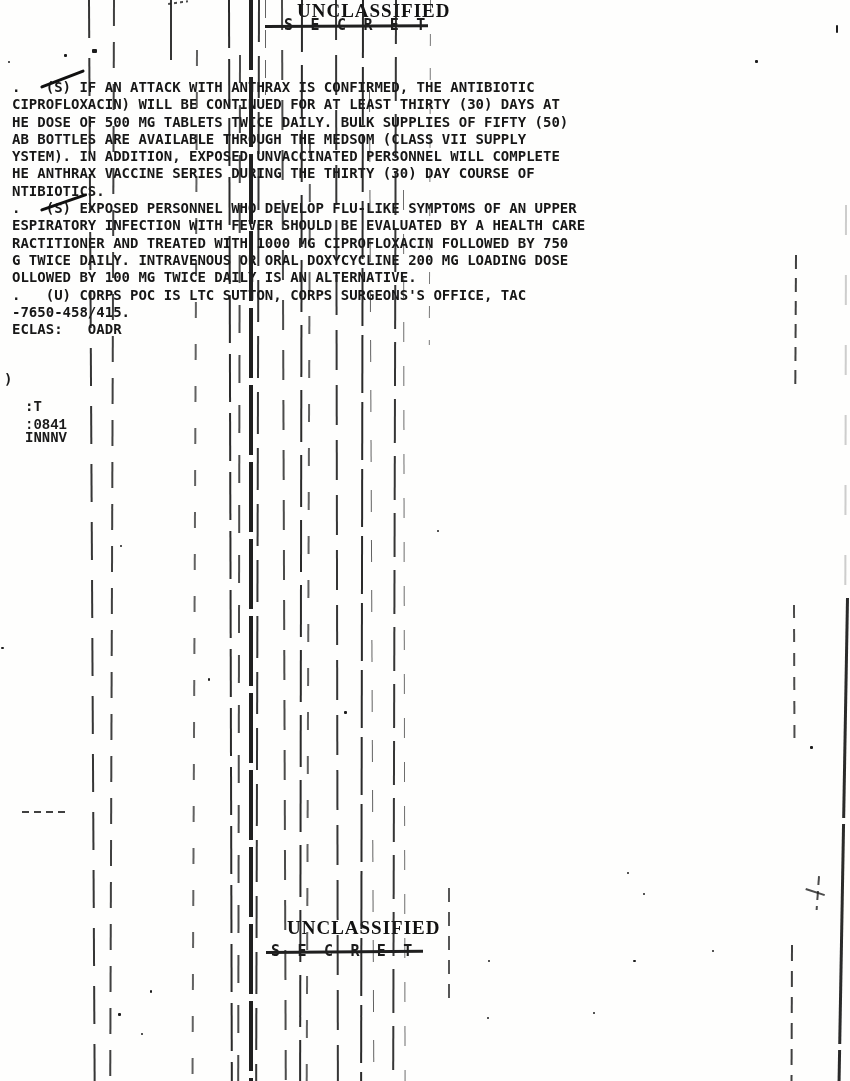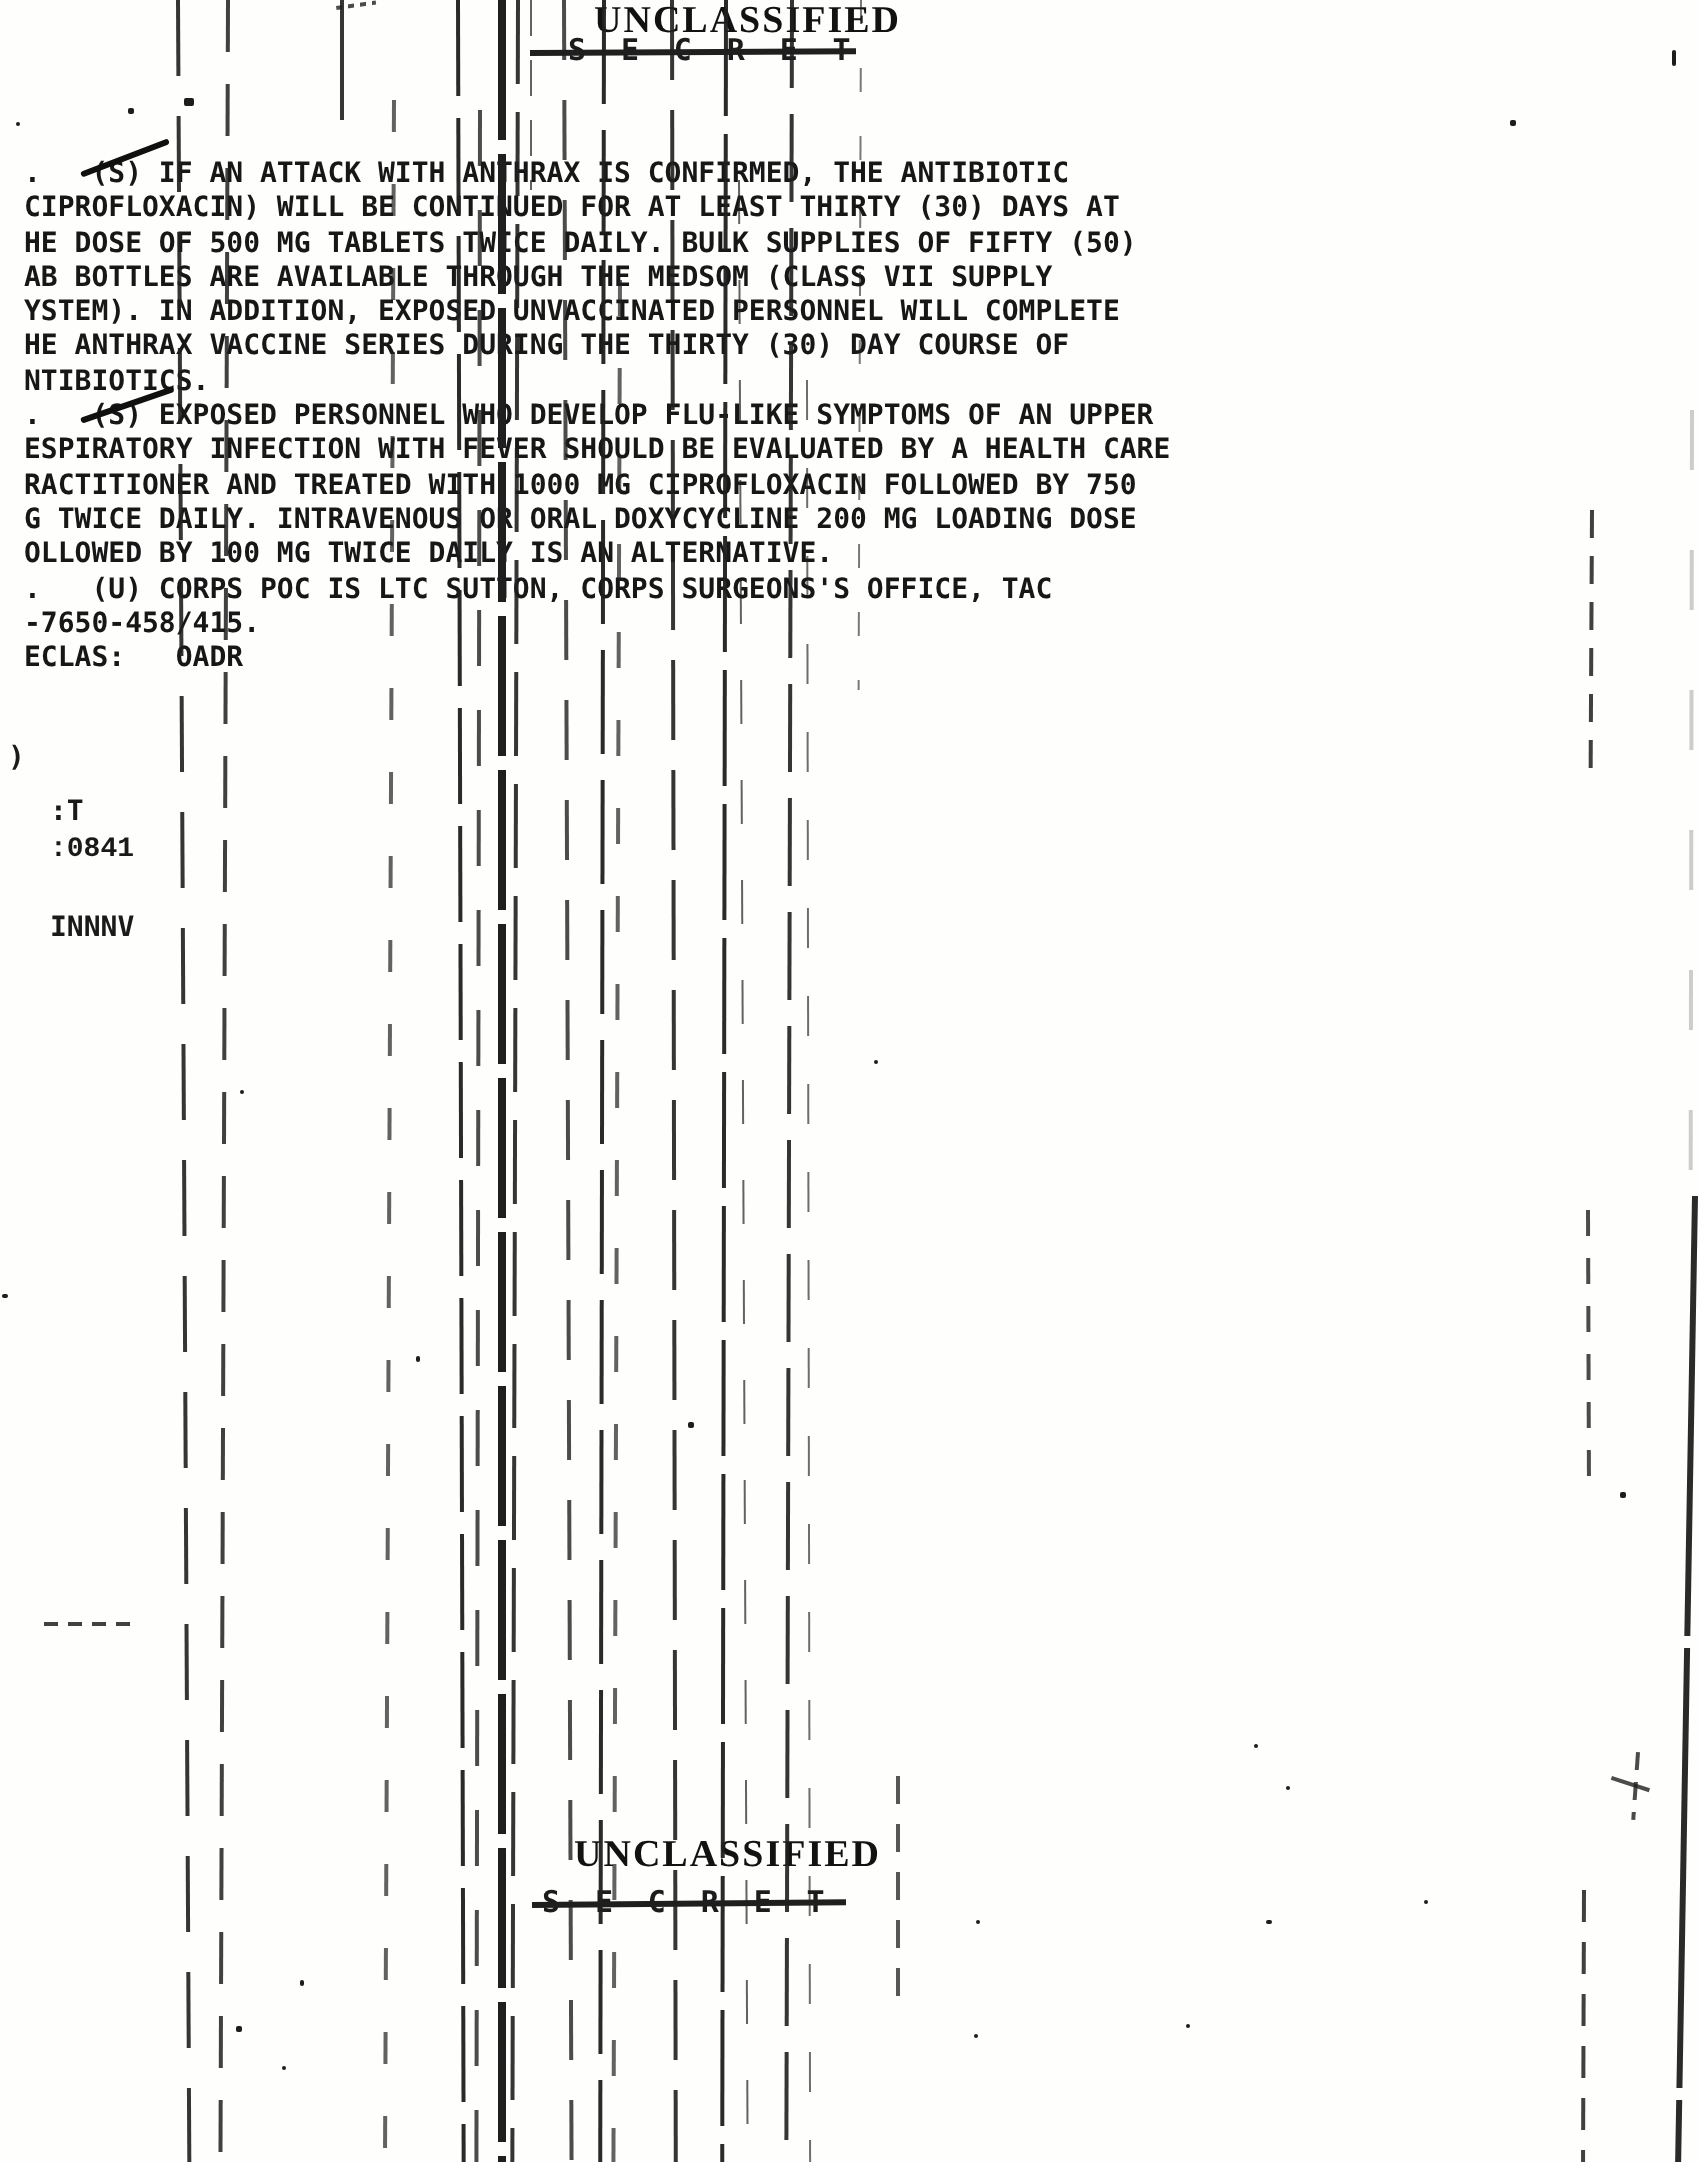--- a/index.html
+++ b/index.html
@@ -54,21 +54,21 @@
 .   (U) CORPS POC IS LTC SUTTON, CORPS SURGEONS'S OFFICE, TAC
 -7650-458/415.
 ECLAS:   OADR</pre>
 
   <div class="margin-text" style="left:4px;top:371px;">)</div>
 
   <div class="margin-text" style="left:25px;top:398px;">:T</div>
 
   <div class="margin-text" style="left:25px;top:417px;font-family:Liberation Mono, monospace;">:0841</div>
 
-  <div class="margin-text" style="left:25px;top:456px;">INNNV</div>
+  <div class="margin-text" style="left:25px;top:430px;font-family:Liberation Mono, monospace;">INNNV</div>
 
   <div class="stamp" style="left:287px;top:917px;">UNCLASSIFIED</div>
 
   <div class="secret-mark" style="left:271px;top:942px;">S E C R E T</div>
 
   <div id="artifact-layer">
       <div class="vline" style="left: 88px; top: 0px; width: 2px; height: 1081px; opacity: 0.9; transform: rotate(-0.3deg); background-image: repeating-linear-gradient(rgb(31, 31, 31) 0px, rgb(31, 31, 31) 38px, transparent 38px, transparent 58px);"></div>
       <div class="vline" style="left: 113px; top: 0px; width: 2px; height: 1081px; opacity: 0.85; transform: rotate(0.2deg); background-image: repeating-linear-gradient(rgb(31, 31, 31) 0px, rgb(31, 31, 31) 26px, transparent 26px, transparent 42px);"></div>
       <div class="vline" style="left: 170px; top: 0px; width: 2px; height: 62px; opacity: 0.9; transform: rotate(0deg); background-image: repeating-linear-gradient(rgb(31, 31, 31) 0px, rgb(31, 31, 31) 60px, transparent 60px, transparent 64px);"></div>
       <div class="vline" style="left: 196px; top: 50px; width: 1.5px; height: 1031px; opacity: 0.7; transform: rotate(0.25deg); background-image: repeating-linear-gradient(rgb(31, 31, 31) 0px, rgb(31, 31, 31) 16px, transparent 16px, transparent 42px);"></div>

